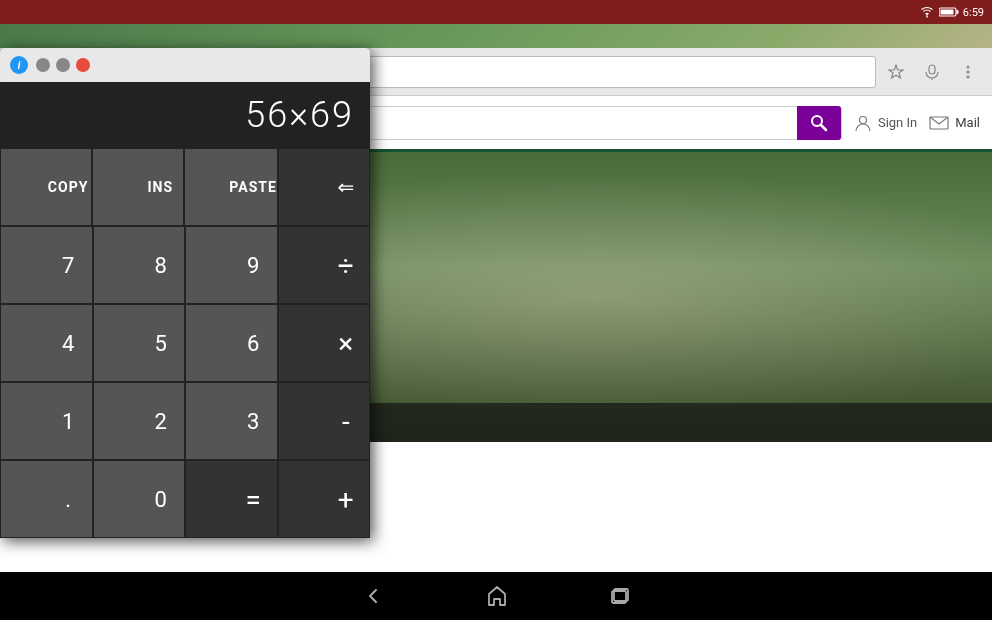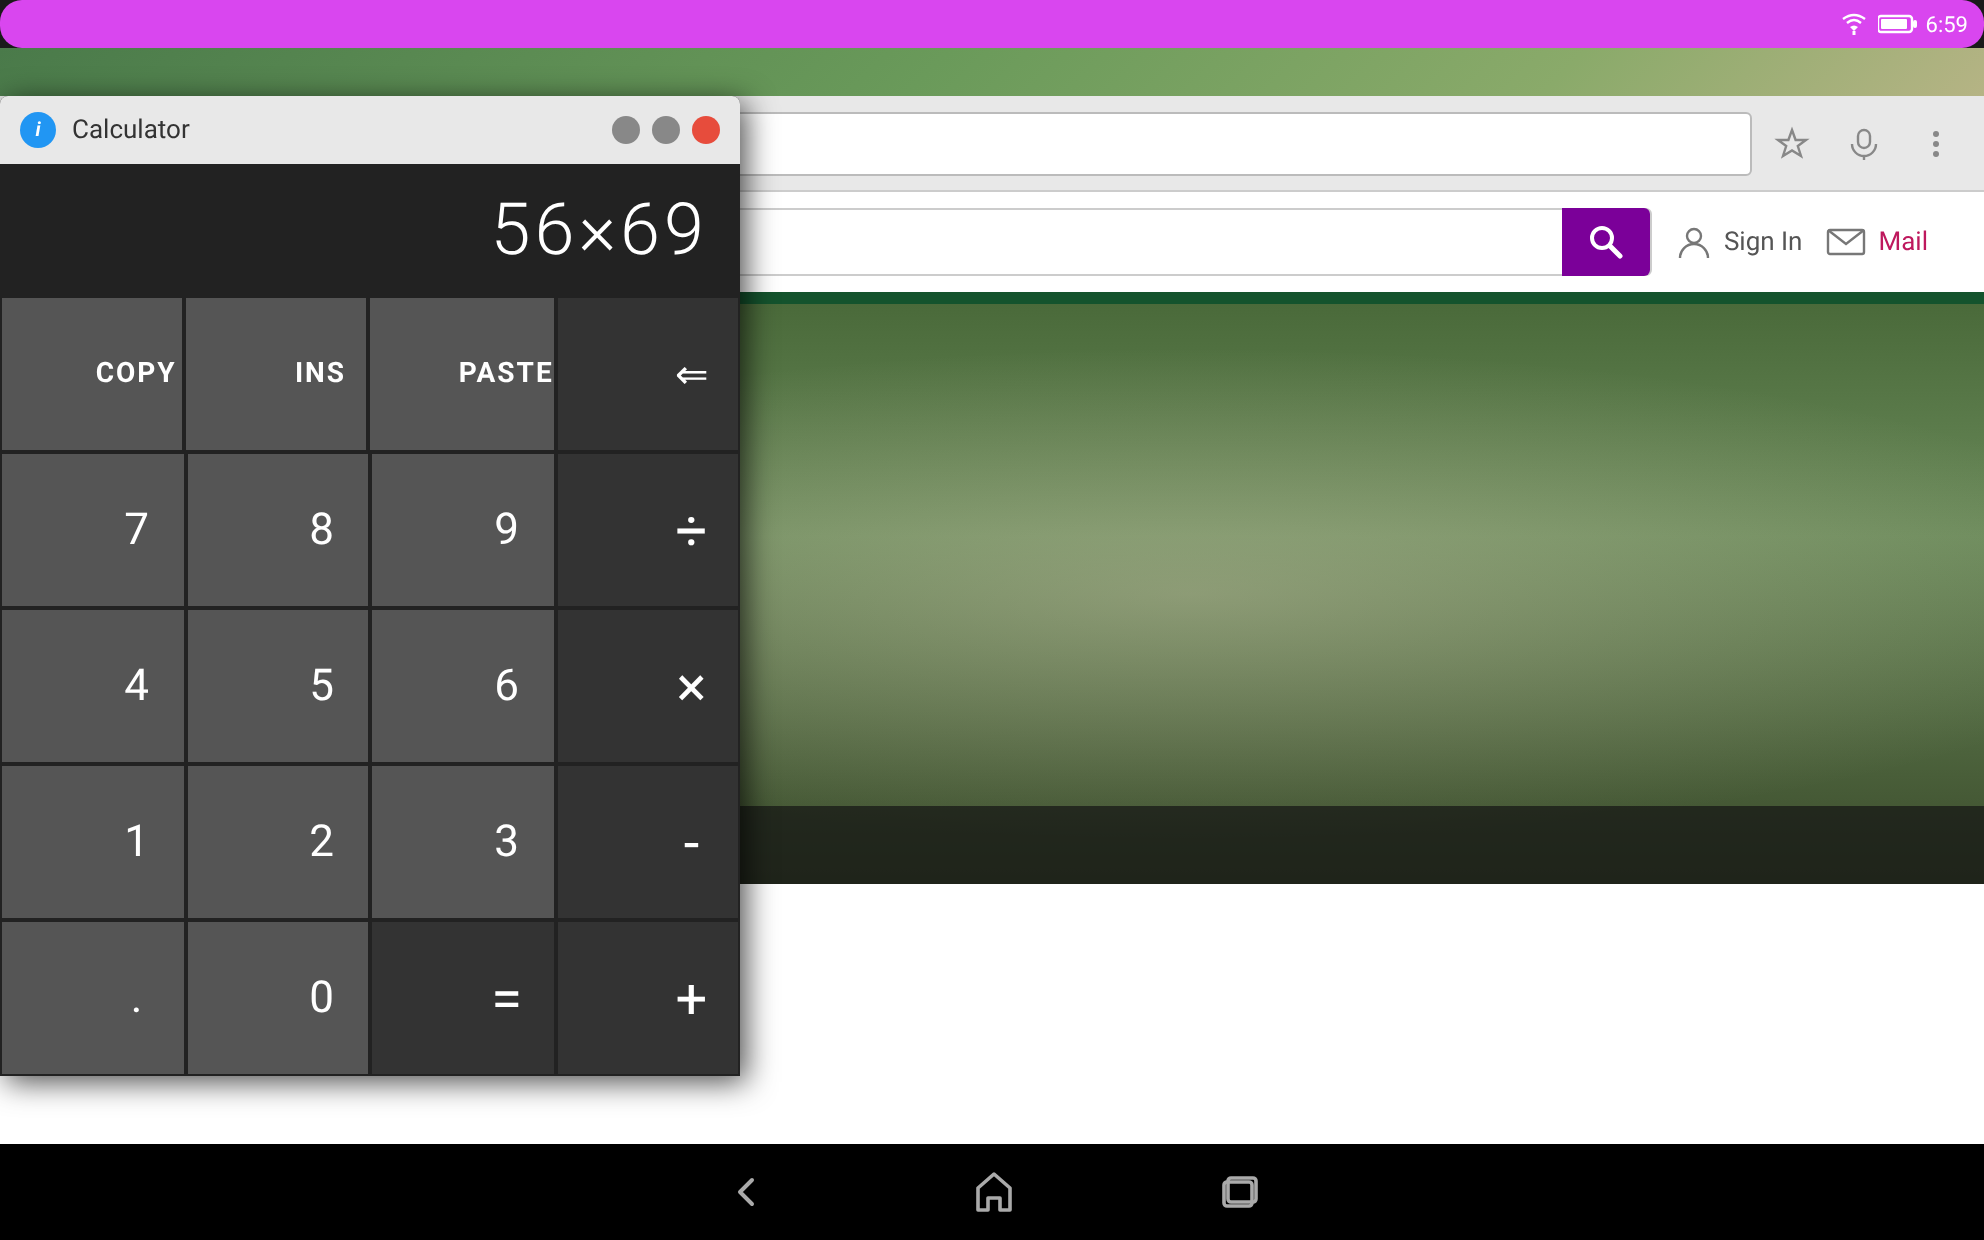--- a/index.html
+++ b/index.html
@@ -11,27 +11,26 @@
       background: #1a1a1a;
       font-family: 'Roboto', Arial, sans-serif;
       position: relative;
     }
 
     
     .status-bar {
       position: absolute;
       top: 0; left: 0; right: 0;
       height: 24px;
-      background: #d946ef;
+      background: #7f1d1d;
       display: flex;
       align-items: center;
       justify-content: flex-end;
       padding: 0 8px;
       z-index: 100;
-      border-radius: 11px;
     }
     .status-icons {
       display: flex;
       align-items: center;
       gap: 4px;
       color: #fff;
       font-size: 11px;
     }
 
     
@@ -90,23 +89,23 @@
       position: absolute;
       top: 24px; left: 0; right: 0; bottom: 0;
       background: #fff;
     }
 
     .yahoo-nav {
       height: 56px;
       background: #fff;
       display: flex;
       align-items: center;
-      padding: 0 28px;
+      padding: 0 12px;
       gap: 12px;
-      border-bottom: 6px solid #14532d;
+      border-bottom: 3px solid #14532d;
     }
 
     .yahoo-logo {
       font-size: 28px;
       font-weight: bold;
       color: #7B0099;
       font-style: italic;
       letter-spacing: -1px;
     }
 
@@ -145,21 +144,21 @@
       align-items: center;
       gap: 6px;
       color: #555;
       font-size: 13px;
     }
 
     .yahoo-mail {
       display: flex;
       align-items: center;
       gap: 6px;
-      color: #be185d;
+      color: #404040;
       font-size: 13px;
     }
 
     .yahoo-menu-icon {
       color: #555;
       font-size: 18px;
     }
 
     .yahoo-content {
       position: relative;
@@ -446,21 +445,20 @@
           <span class="news-link">event »</span>
         </div>
       </div>
     </div>
   </div>
 
   <div class="calculator-window">
 
     <div class="calc-titlebar">
       <div class="calc-title-icon">i</div>
-      <span class="calc-title-text">Calculator</span>
       <div class="calc-title-btns">
         <div class="calc-title-btn btn-minimize"></div>
         <div class="calc-title-btn btn-maximize"></div>
         <div class="calc-title-btn btn-close"></div>
       </div>
     </div>
 
     <div class="calc-display">
       <div class="calc-display-value">56×69</div>
     </div>

